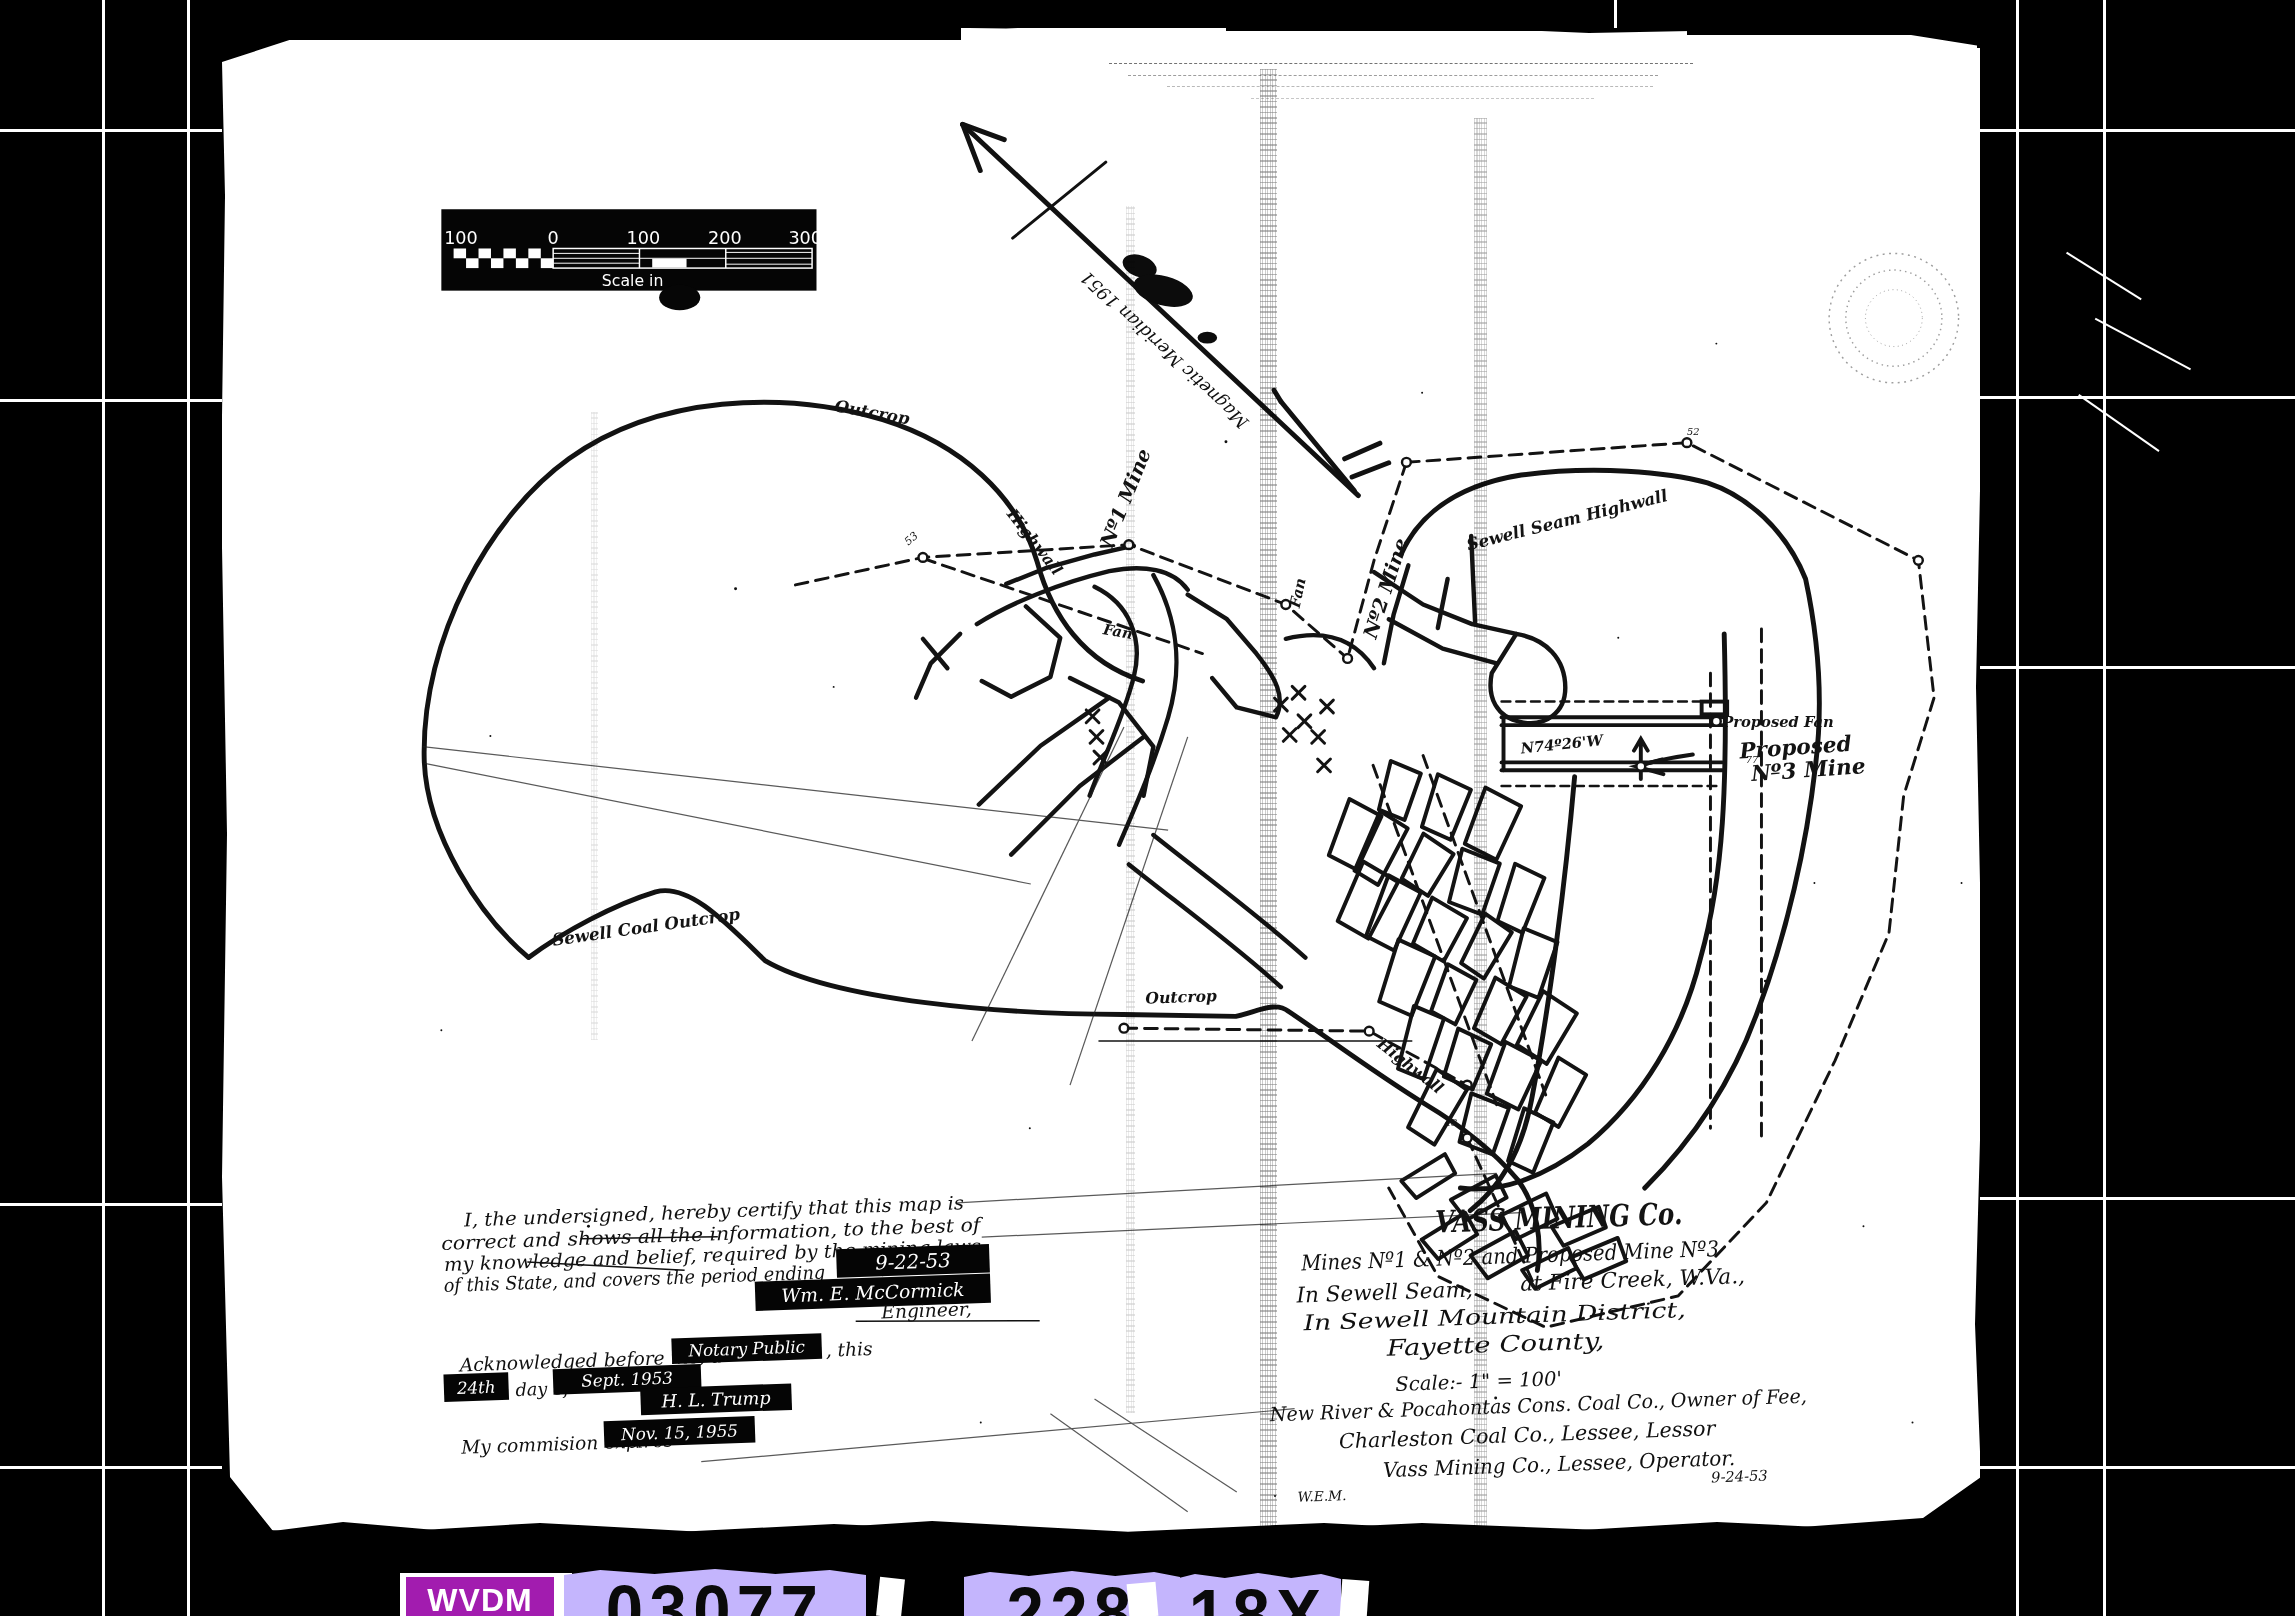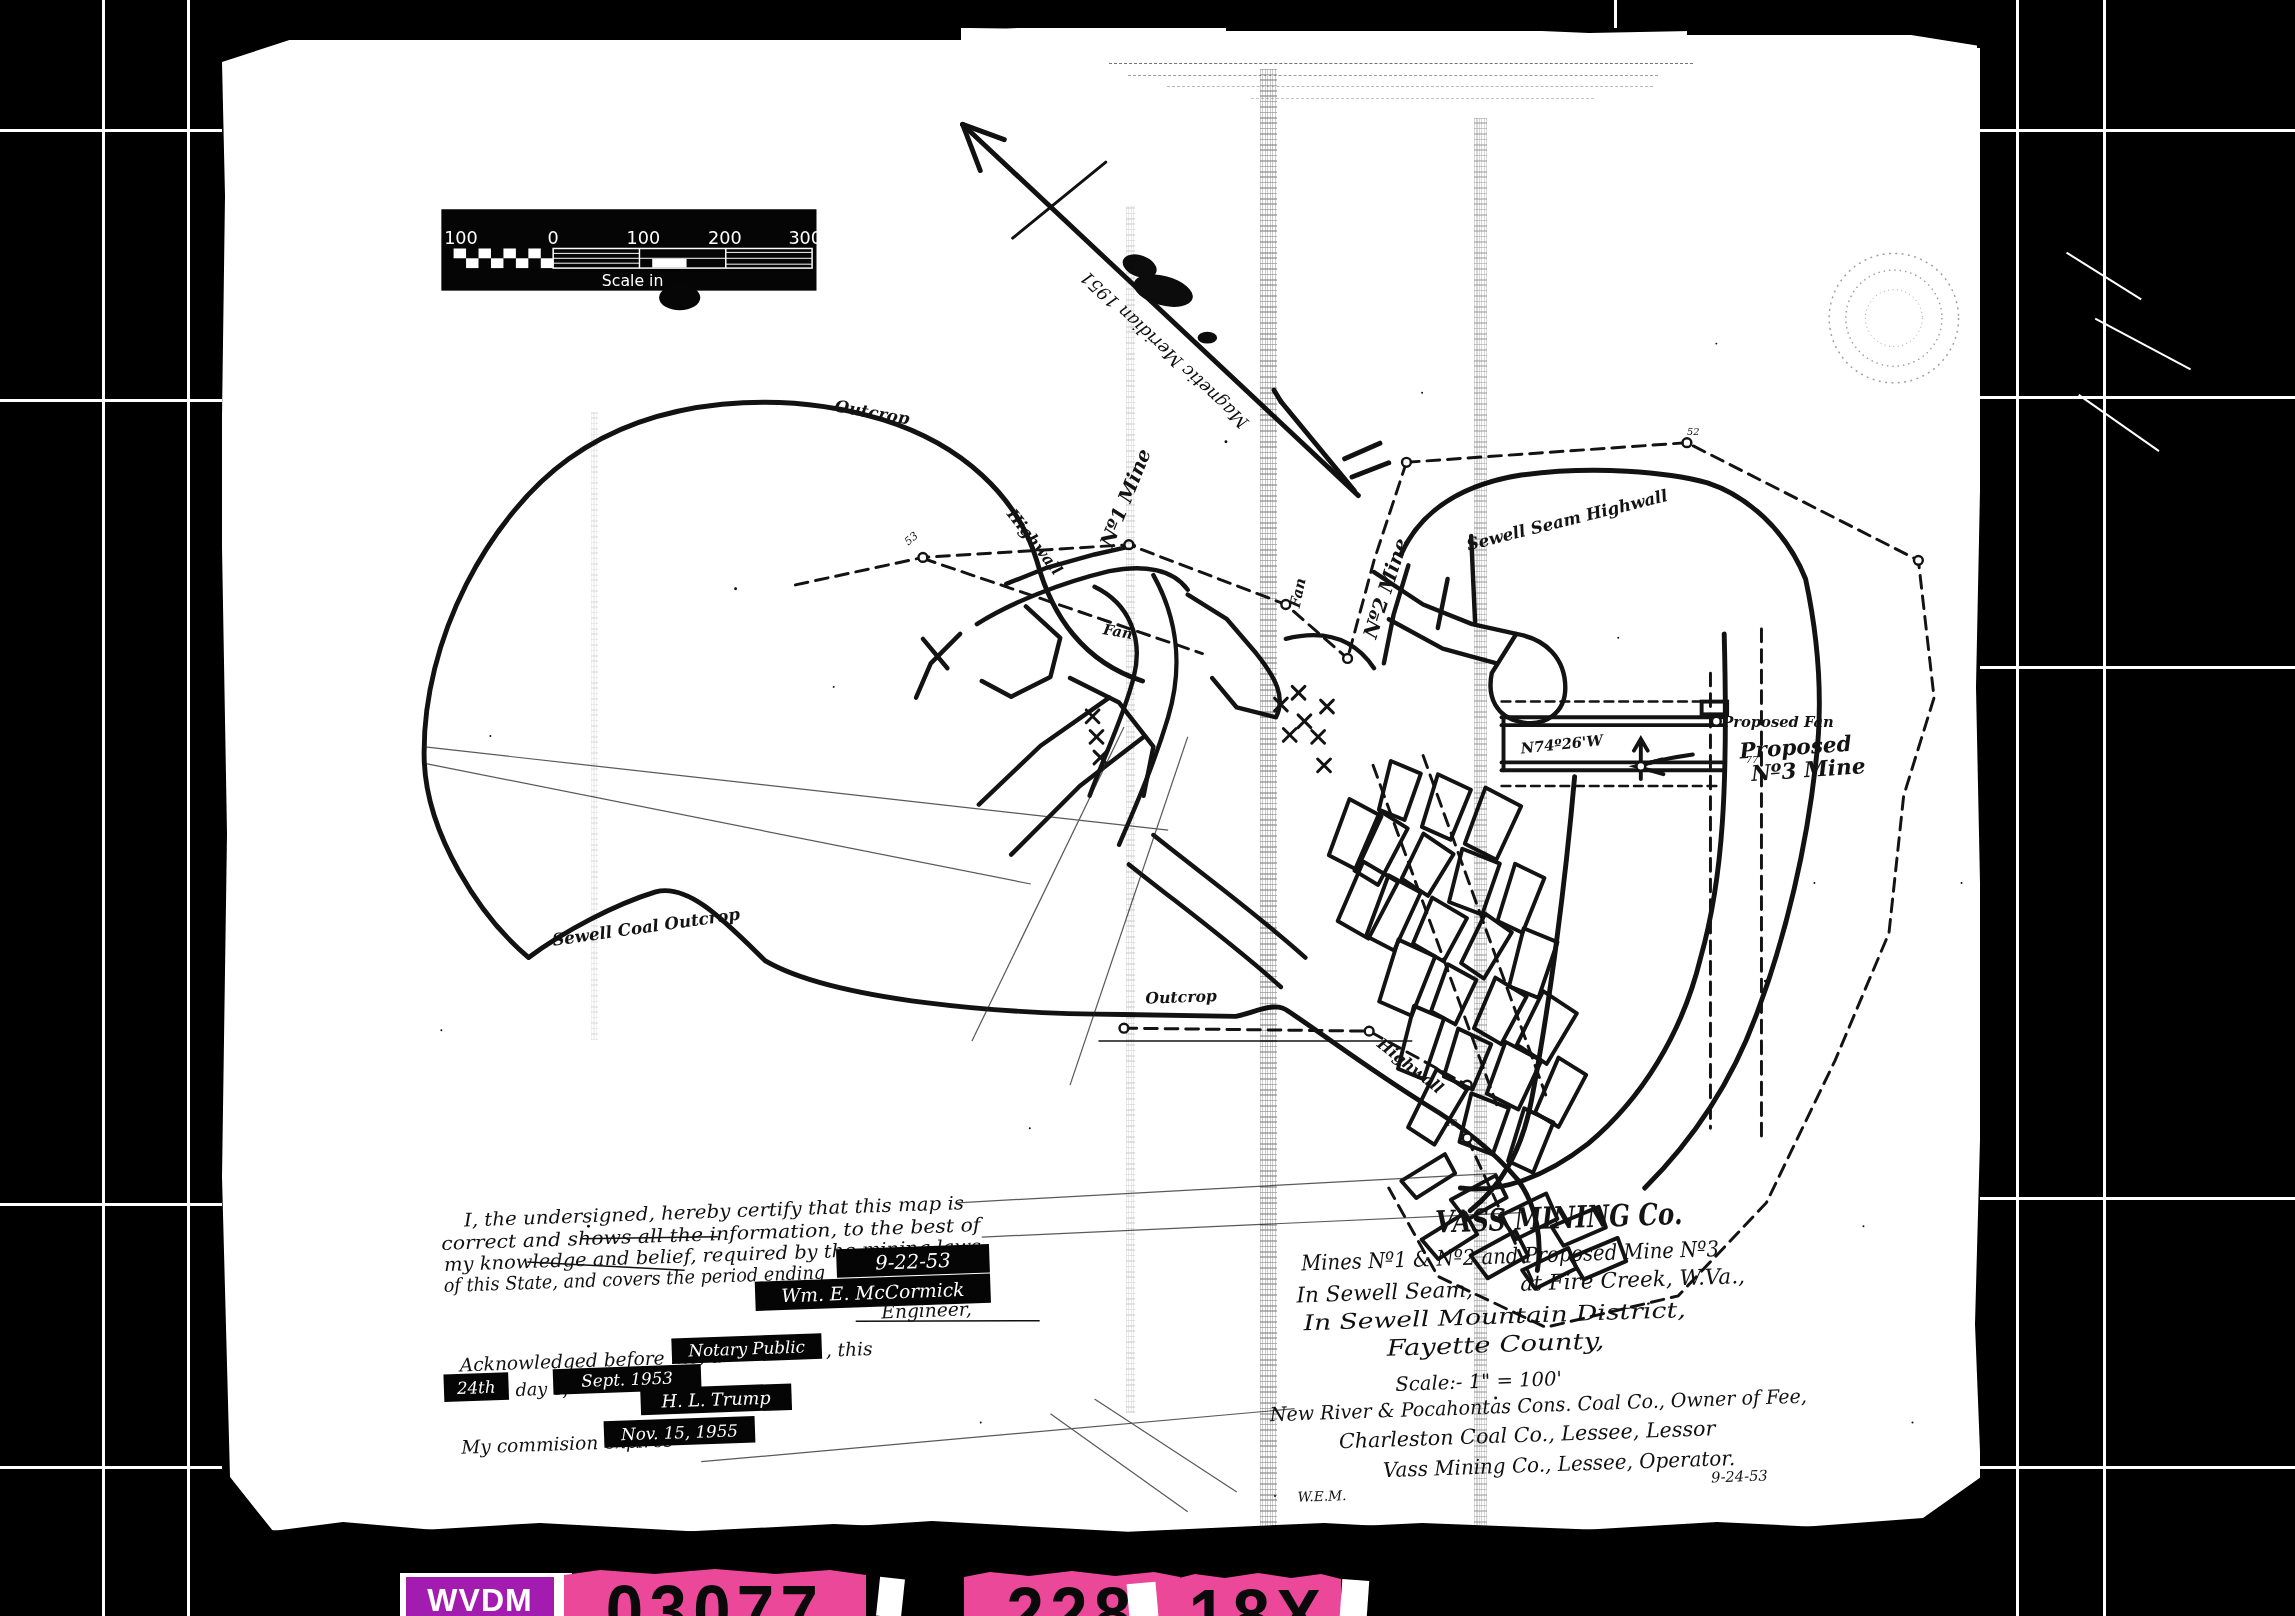--- a/index.html
+++ b/index.html
@@ -21,21 +21,21 @@
     background-image:repeating-linear-gradient(0deg, rgba(0,0,0,.55) 0 1.5px, transparent 1.5px 5.4px),
                      repeating-linear-gradient(90deg, rgba(0,0,0,.4) 0 1px, transparent 1px 2.5px);}
   .dashrow{position:absolute;z-index:2;height:0;border-top:1.5px dashed rgba(0,0,0,.55);}
   
   .filmblack{position:absolute;background:#000;z-index:5;}
   .wline{position:absolute;background:#fff;z-index:6;}
   
   .band{position:absolute;left:0;top:1519px;width:2295px;height:98px;background:#000;z-index:5;
     clip-path:polygon(0 9.8px,147px 2.9px,343px 15.7px,540px 3.9px,736px 14.7px,932px 2px,1128px 12.8px,
       1324px 3.9px,1521px 14.7px,1717px 2.9px,1913px 12.8px,2109px 2px,2295px 8.8px,2295px 98px,0 98px);}
-  .card{position:absolute;background:#ec4899;overflow:hidden;
+  .card{position:absolute;background:#c4b5fd;overflow:hidden;
     clip-path:polygon(0 6.9px,12% 2px,30% 5.9px,50% 1px,70% 5.9px,88% 2px,100% 6.9px,100% 100%,0 100%);}
   .card .digits{position:absolute;left:0;top:1px;width:100%;text-align:center;
     font-family:"Liberation Sans",sans-serif;font-weight:700;font-size:73px;color:#0a0a0a;
     letter-spacing:6.9px;transform:scaleX(.92);}
   .wvdm{position:absolute;background:#a21caf;}
   .wvdm span{position:absolute;left:0;top:4.9px;width:100%;text-align:center;color:#fff;
     font-family:"Liberation Sans",sans-serif;font-weight:700;font-size:32px;letter-spacing:1px;}
   .scrap{position:absolute;background:#fff;}
 </style>
 </head>

